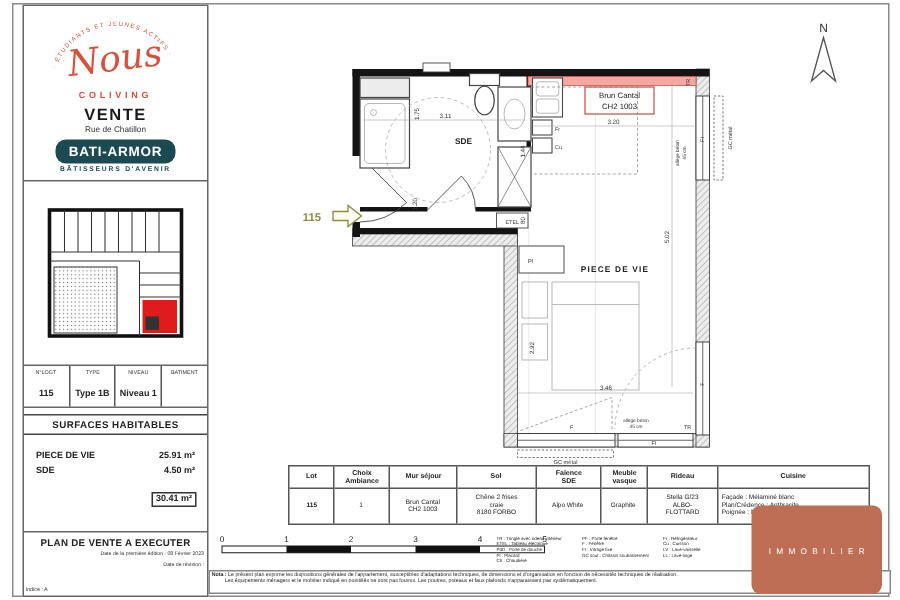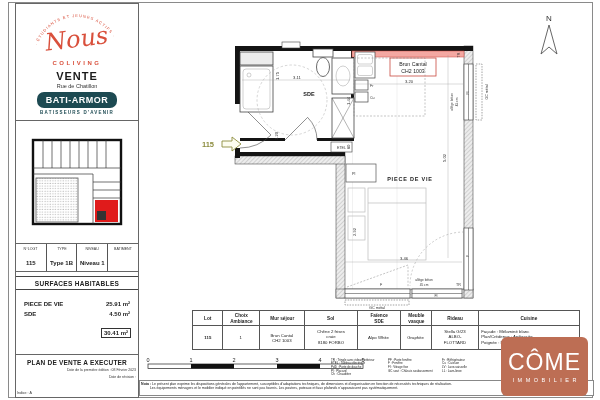--- a/index.html
+++ b/index.html
@@ -448,16 +448,15 @@
   </div>
 
   <div class="nota">
     <div class="nota-inner">
       <div><b>Nota :</b> <span>Le présent plan exprime les dispositions générales de l'appartement, susceptibles d'adaptations techniques, de dimensions et d'organisation en fonction de nécessités techniques de réalisation.</span></div>
       <div class="nota-l2">Les équipements ménagers et le mobilier indiqué en pointillés ne sont pas fournis. Les poutres, poteaux et faux plafonds n'apparaissent pas systématiquement.</div>
     </div>
   </div>
 
   <div class="come">
-    <div class="come-title">CÔME</div>
     <div class="come-sub">IMMOBILIER</div>
   </div>
 </div>
 
 </body></html>

